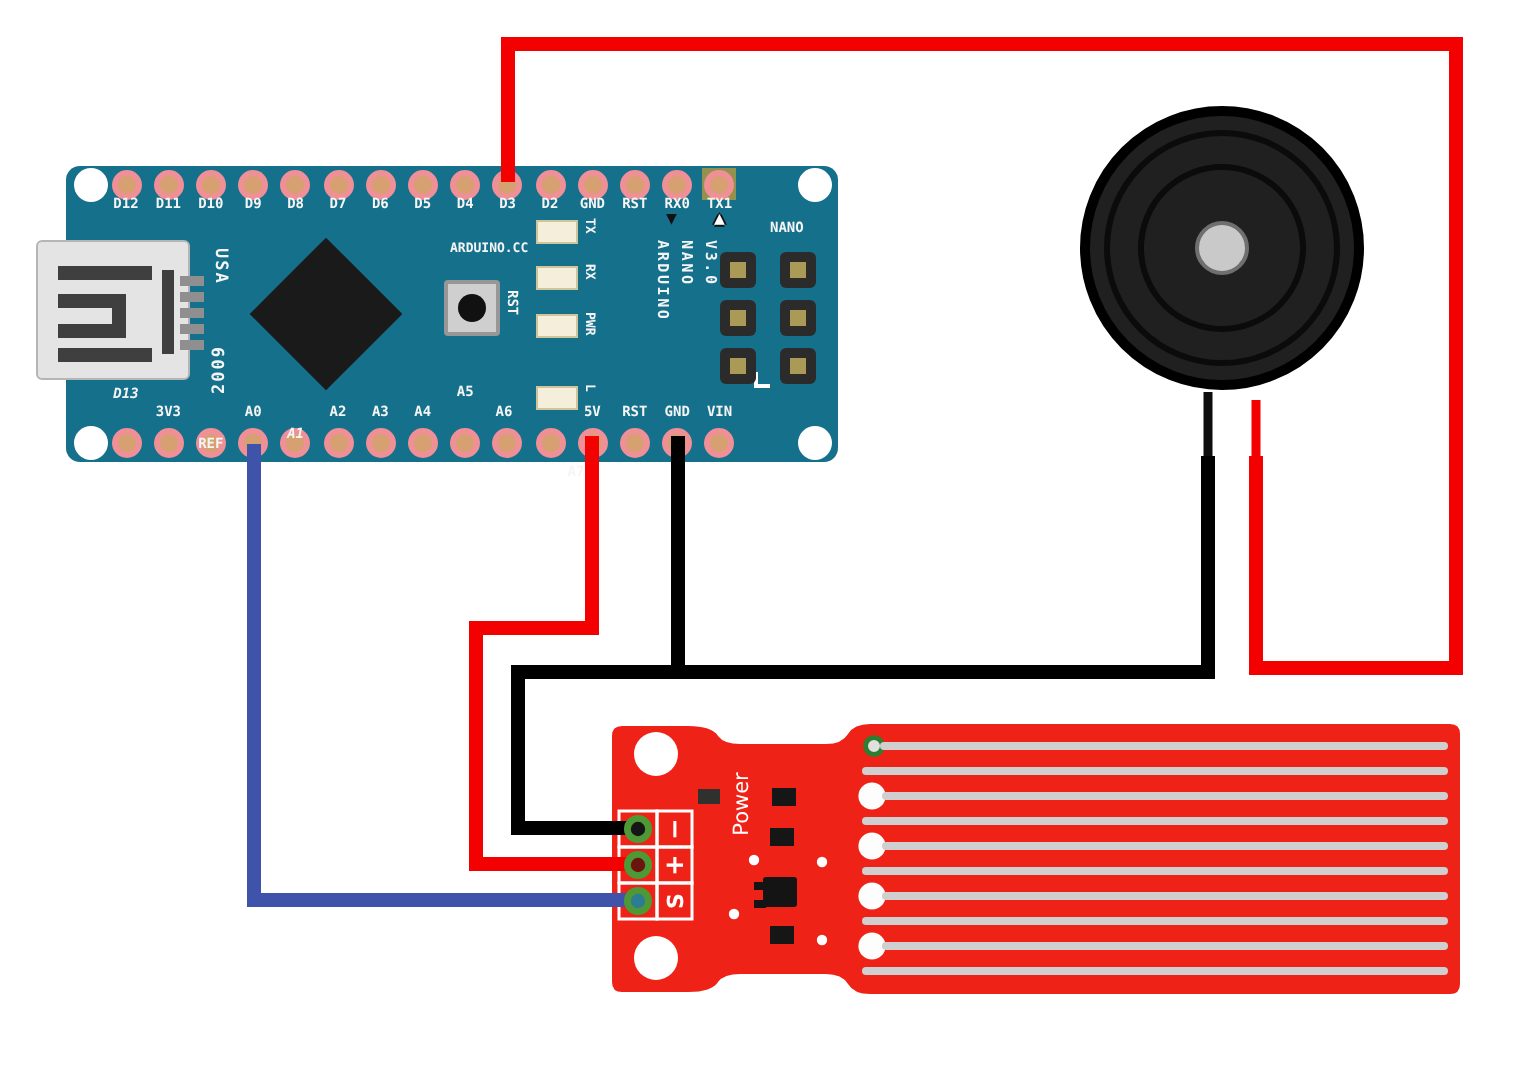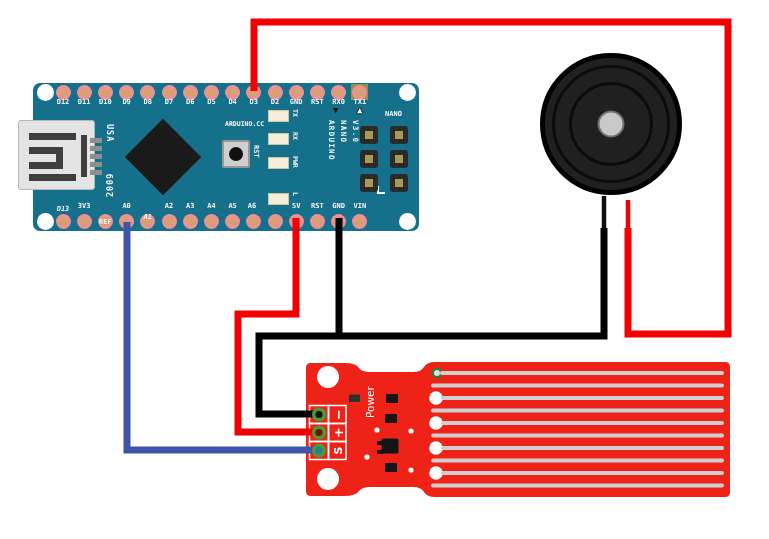--- a/index.html
+++ b/index.html
@@ -121,37 +121,37 @@
       <div class="pin" style="left: 255.7px; top: 1.5px;"></div>
       <div class="pinlabel" style="left: 252.2px; top: 15px;">GND</div>
       <div class="pin" style="left: 276.9px; top: 1.5px;"></div>
       <div class="pinlabel" style="left: 273.4px; top: 15px;">RST</div>
       <div class="pin" style="left: 298.1px; top: 1.5px;"></div>
       <div class="pinlabel" style="left: 294.6px; top: 15px;">RX0</div>
       <div class="tx1-pad" style="left: 318.3px; top: 0.5px;"></div>
       <div class="pin" style="left: 319.3px; top: 1.5px;"></div>
       <div class="pinlabel" style="left: 315.8px; top: 15px;">TX1</div>
       <div class="pin" style="left: 22.5px; top: 130.5px;"></div>
-      <div class="pinlabel" style="left: 19px; top: 122px; font-style: italic;">D13</div>
+      <div class="pinlabel" style="left: 19px; top: 110px; font-style: italic;">D13</div>
       <div class="pin" style="left: 43.7px; top: 130.5px;"></div>
       <div class="pinlabel" style="left: 40.2px; top: 119px;">3V3</div>
       <div class="pin" style="left: 64.9px; top: 130.5px;"></div>
       <div class="pinlabel" style="left: 61.4px; top: 135px;">REF</div>
       <div class="pin" style="left: 86.1px; top: 130.5px;"></div>
       <div class="pinlabel" style="left: 82.6px; top: 119px;">A0</div>
       <div class="pin" style="left: 107.3px; top: 130.5px;"></div>
       <div class="pinlabel" style="left: 103.8px; top: 130px; font-style: italic;">A1</div>
       <div class="pin" style="left: 128.5px; top: 130.5px;"></div>
       <div class="pinlabel" style="left: 125px; top: 119px;">A2</div>
       <div class="pin" style="left: 149.7px; top: 130.5px;"></div>
       <div class="pinlabel" style="left: 146.2px; top: 119px;">A3</div>
       <div class="pin" style="left: 170.9px; top: 130.5px;"></div>
       <div class="pinlabel" style="left: 167.4px; top: 119px;">A4</div>
       <div class="pin" style="left: 192.1px; top: 130.5px;"></div>
-      <div class="pinlabel" style="left: 188.6px; top: 119px;">A5</div>
+      <div class="pinlabel" style="left: 188.6px; top: 109px;">A5</div>
       <div class="pin" style="left: 213.3px; top: 130.5px;"></div>
       <div class="pinlabel" style="left: 208px; top: 119px;">A6</div>
       <div class="pin" style="left: 234.5px; top: 130.5px;"></div>
       <div class="pinlabel" style="left: 244px; top: 119px; margin-top: 30px;">A7</div>
       <div class="pin" style="left: 255.7px; top: 130.5px;"></div>
       <div class="pinlabel" style="left: 252.2px; top: 119px;">5V</div>
       <div class="pin" style="left: 276.9px; top: 130.5px;"></div>
       <div class="pinlabel" style="left: 273.4px; top: 119px;">RST</div>
       <div class="pin" style="left: 298.1px; top: 130.5px;"></div>
       <div class="pinlabel" style="left: 294.6px; top: 119px;">GND</div>

